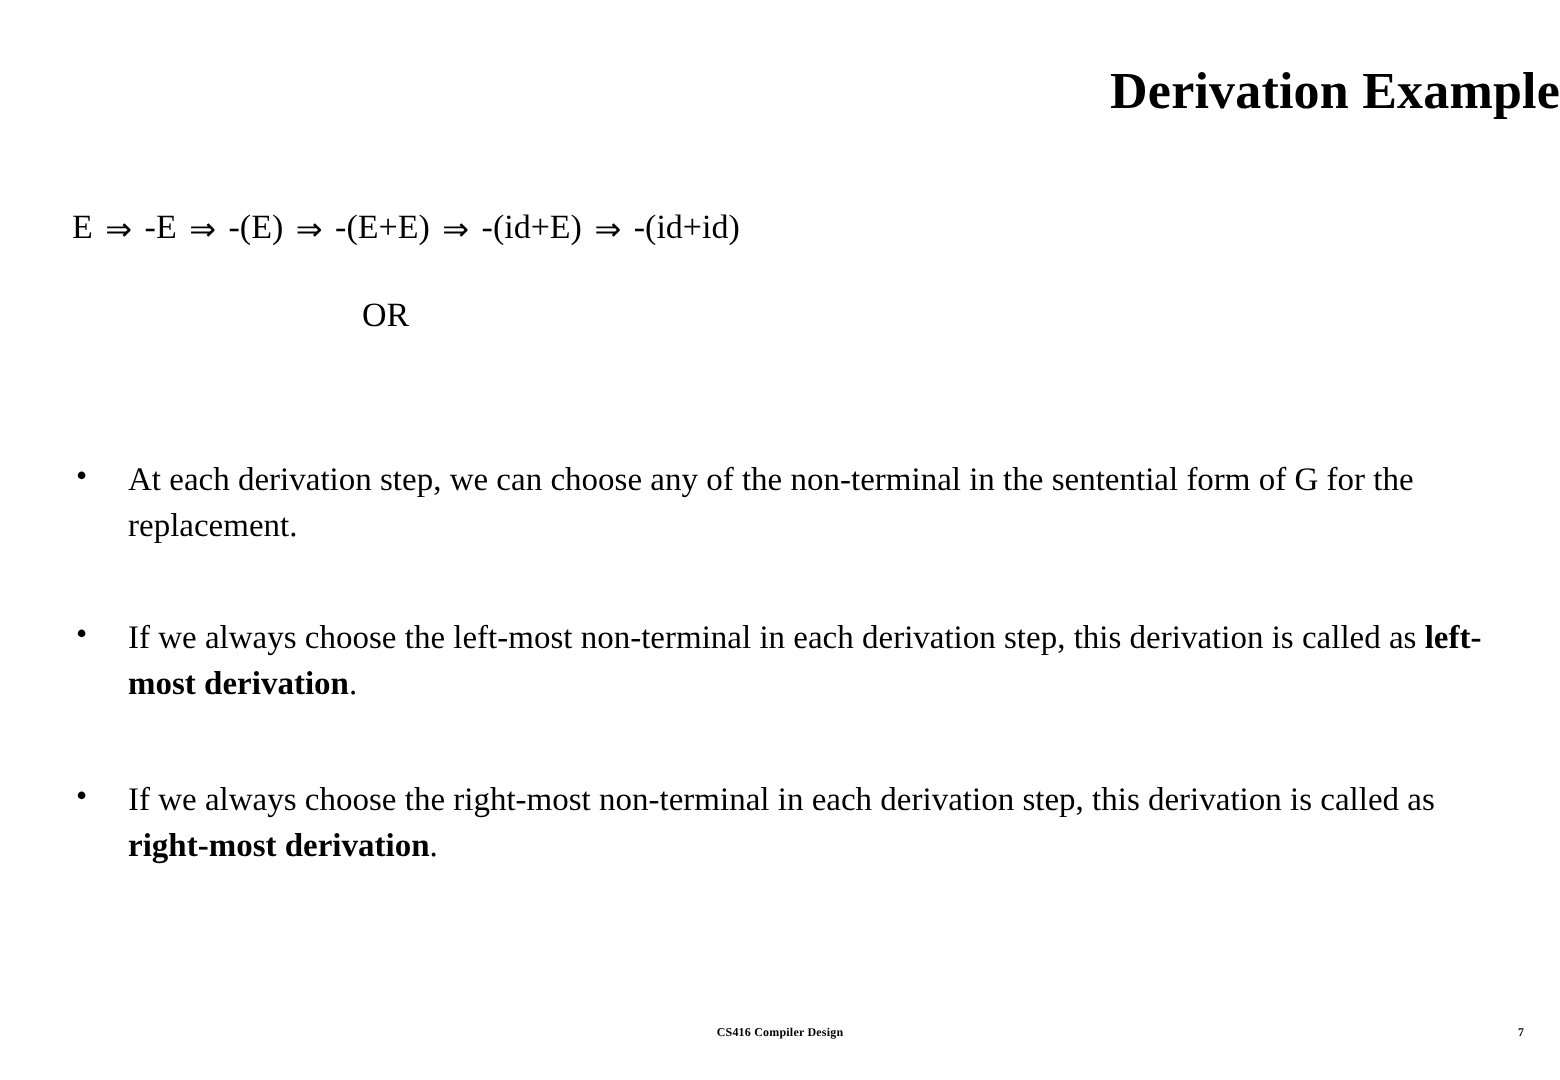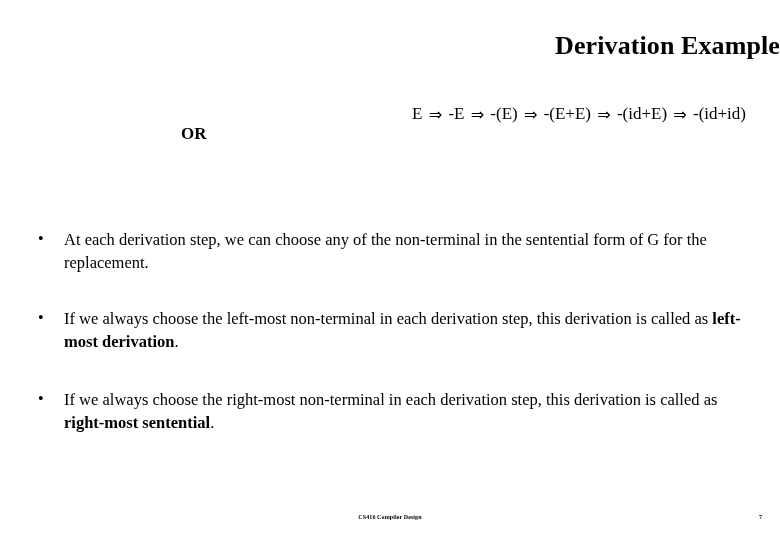--- a/index.html
+++ b/index.html
@@ -41,35 +41,33 @@
   .deriv-block {
     position: absolute;
     left: 36px;
     top: 103px;
     width: 710px;
   }
   .deriv-line {
     font-size: 17px;
     line-height: 1.25;
     white-space: nowrap;
-    text-align: right;
   }
   .deriv-line .arrow {
     font-family: "DejaVu Sans", sans-serif;
     font-size: 16px;
     padding: 0 2px;
     position: relative;
     top: 1px;
   }
   .deriv-or {
     font-size: 17px;
-    margin-top: 0;
+    margin-top: 24px;
     margin-bottom: 12px;
     padding-left: 145px;
-    font-weight: bold;
   }
 
   
   .bullets {
     position: absolute;
     left: 36px;
     top: 228px;
     width: 716px;
   }
   .bullet-row {
@@ -147,21 +145,21 @@
       <span class="bullet-text" id="bullet-text-0"><span>At each derivation step, we can choose any of the non-terminal in the sentential form of G for the replacement.</span></span>
     </div>
 
     <div class="bullet-row" id="bullet-1">
       <span class="bullet-marker">•</span>
       <span class="bullet-text" id="bullet-text-1"><span>If we always choose the left-most non-terminal in each derivation step, this derivation is called as </span><b>left-most derivation</b><span>.</span></span>
     </div>
 
     <div class="bullet-row" id="bullet-2">
       <span class="bullet-marker">•</span>
-      <span class="bullet-text" id="bullet-text-2"><span>If we always choose the right-most non-terminal in each derivation step, this derivation is called as </span><b>right-most sentential</b><span>.</span></span>
+      <span class="bullet-text" id="bullet-text-2"><span>If we always choose the right-most non-terminal in each derivation step, this derivation is called as </span><b>right-most derivation</b><span>.</span></span>
     </div>
 
   </div>
 
   <div class="footer">
     <div class="footer-text">CS416 Compiler Design</div>
     <div class="footer-page">7</div>
   </div>
 
 </div>

